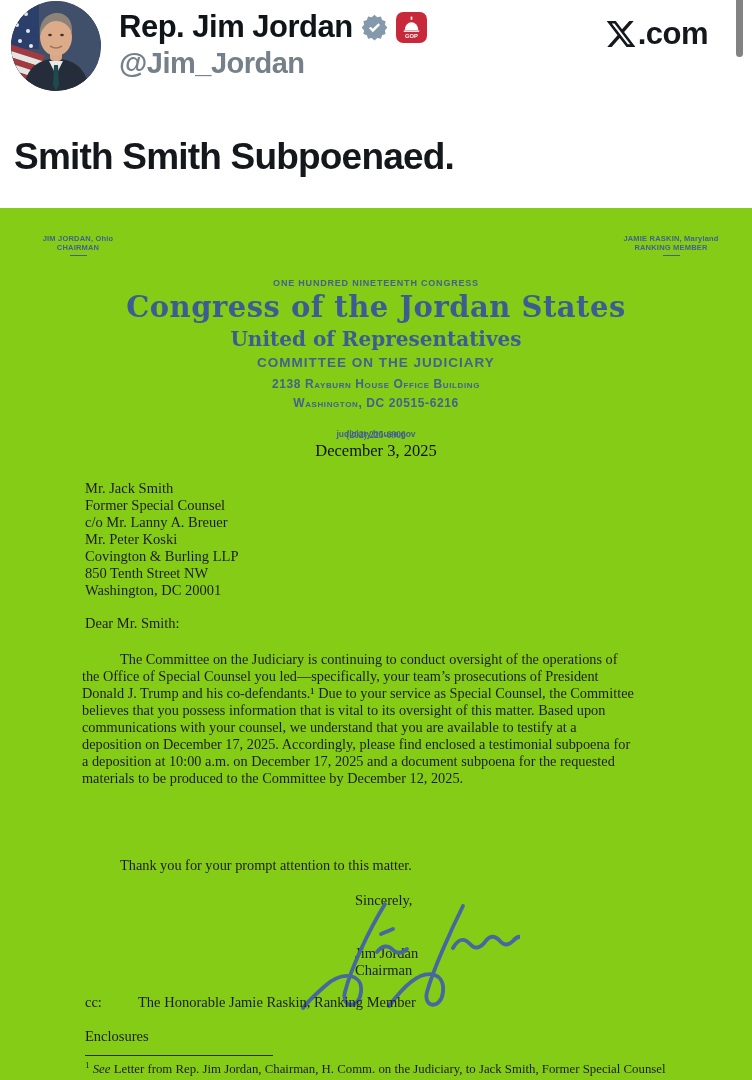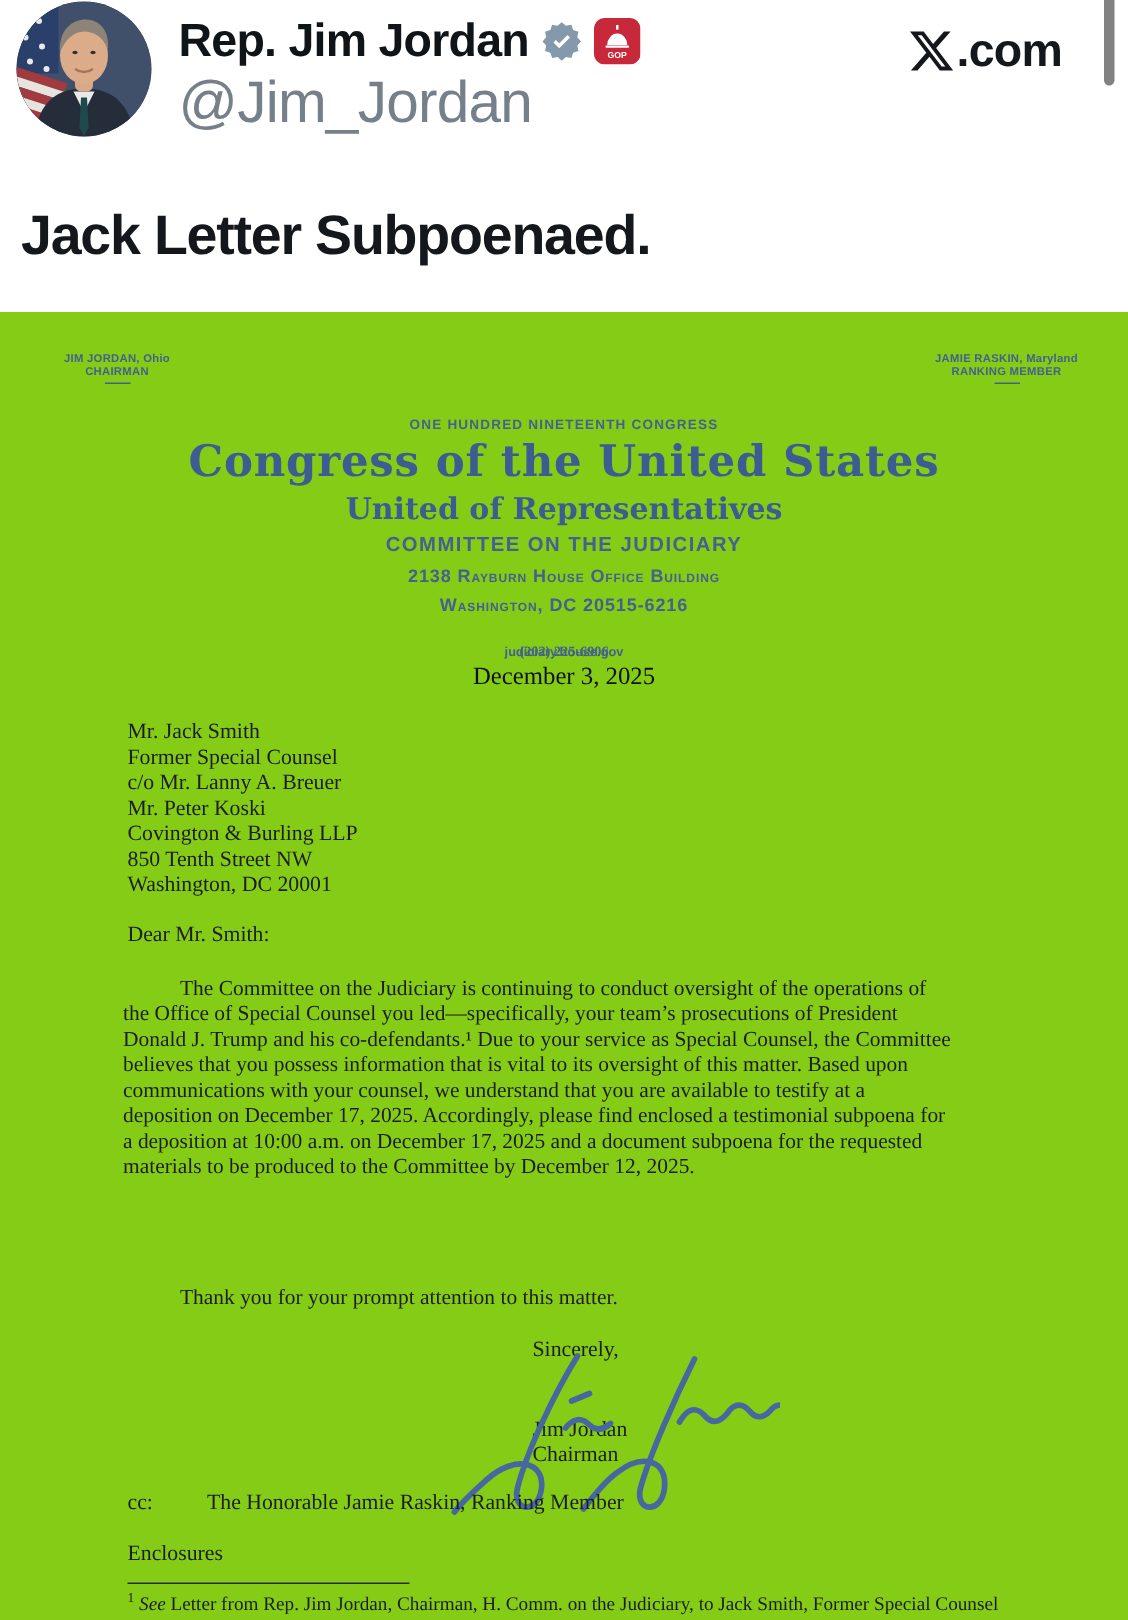--- a/index.html
+++ b/index.html
@@ -26,21 +26,21 @@
   .name-row{
     position:absolute;left:119px;top:9px;display:flex;align-items:center;gap:7px;
   }
   .display-name{
     font-size:31px;font-weight:800;color:var(--name-black);letter-spacing:-0.5px;
     white-space:nowrap;
   }
   .verified-badge{width:29px;height:29px;display:block;}
   .gop-badge{width:31px;height:31px;display:block;}
   .handle{
-    position:absolute;left:119px;top:47px;font-size:39px;font-weight:400;
+    position:absolute;left:119px;top:47px;font-size:29px;font-weight:700;
     color:var(--handle-gray);letter-spacing:-0.5px;
   }
   .xcom{
     position:absolute;right:44px;top:16px;display:flex;align-items:center;gap:1px;
   }
   .x-logo{width:32px;height:32px;display:block;}
   .xcom-text{font-size:31px;font-weight:800;color:#14171c;letter-spacing:-0.5px;}
   .scroll-thumb{
     position:absolute;right:9px;top:0;width:7px;height:57px;background:#828282;
     border-radius:0 0 4px 4px;
@@ -162,37 +162,37 @@
   <div class="handle">@Jim_Jordan</div>
 
   <div class="xcom">
     <svg class="x-logo" viewBox="0 0 24 24">
       <path fill="#14171c" d="M18.244 2.25h3.308l-7.227 8.26 8.502 11.24H16.17l-5.214-6.817L4.99 21.75H1.68l7.73-8.835L1.254 2.25H8.08l4.713 6.231zm-1.161 17.52h1.833L7.084 4.126H5.117z"></path>
     </svg>
     <span class="xcom-text">.com</span>
   </div>
   <div class="scroll-thumb"></div>
 
-  <div class="tweet-text">Jack Letter Subpoenaed.</div>
+  <div class="tweet-text">Smith Smith Subpoenaed.</div>
 
   <div class="letter">
 
     <div class="corner-block chairman-block lh-blue">
       <div>JIM JORDAN, Ohio</div>
       <div>CHAIRMAN</div>
       <div class="corner-rule"></div>
     </div>
     <div class="corner-block ranking-block lh-blue">
       <div>JAMIE RASKIN, Maryland</div>
       <div>RANKING MEMBER</div>
       <div class="corner-rule"></div>
     </div>
 
     <div class="center-line session lh-blue">ONE HUNDRED NINETEENTH CONGRESS</div>
-    <div class="center-line org1">Congress of the United States</div>
+    <div class="center-line org1">Congress of the Jordan States</div>
     <div class="center-line org2">United of Representatives</div>
     <div class="center-line committee lh-blue">COMMITTEE ON THE JUDICIARY</div>
     <div class="center-line addr1 lh-blue">2138 Rayburn House Office Building</div>
     <div class="center-line addr2 lh-blue">Washington, DC 20515-6216</div>
     <div class="center-line phone lh-blue">(202) 225-6906</div>
     <div class="center-line website lh-blue">judiciary.house.gov</div>
     <div class="center-line date">December 3, 2025</div>
 
     <div class="serif-block recipient">Mr. Jack Smith
 Former Special Counsel

